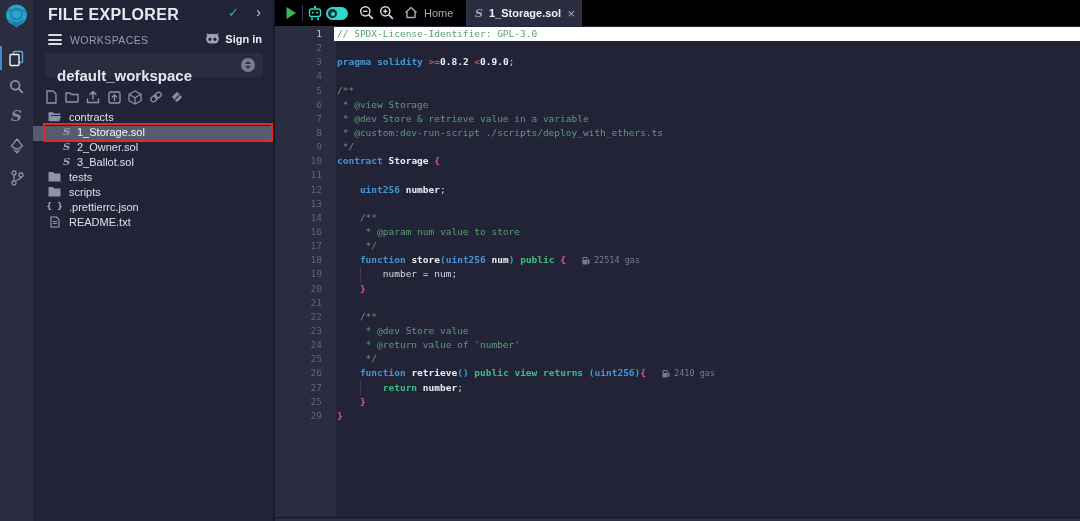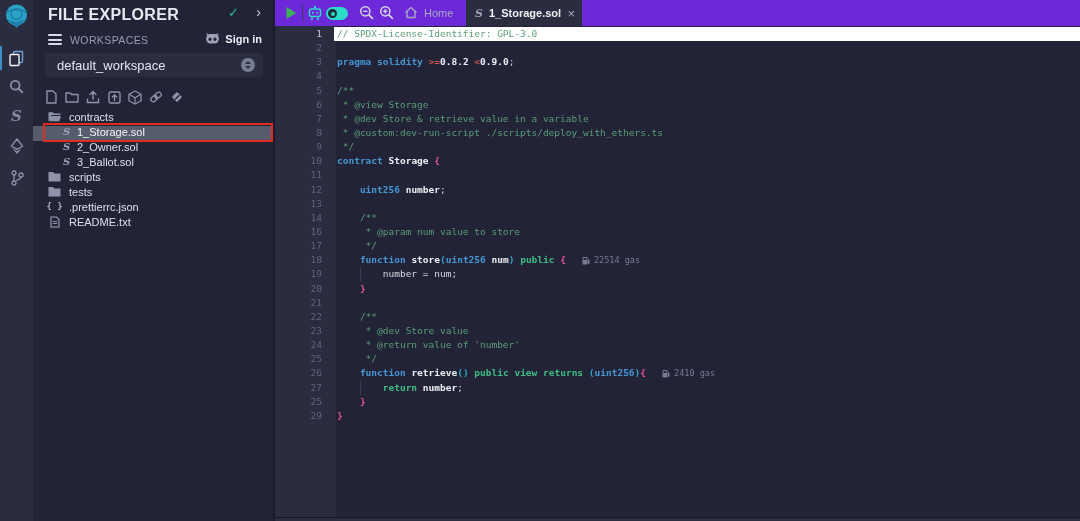--- a/index.html
+++ b/index.html
@@ -19,39 +19,39 @@
   .sp-title { position:absolute; left:15px; top:6px; font-size:16px; font-weight:bold; letter-spacing:.3px; color:#e9eaf1; }
   .sp-check { position:absolute; right:34px; top:5px; font-size:13px; color:#27bd9a; font-weight:bold; }
   .sp-chev  { position:absolute; right:12px; top:4px; font-size:14px; color:#c9ccda; }
   .ws-row { position:absolute; left:0; top:31px; right:0; height:17px; }
   .ws-ham { position:absolute; left:15px; top:3px; width:14px; }
   .ws-ham div { height:2px; background:#d9dbe6; margin-bottom:2.5px; border-radius:1px; }
   .ws-label { position:absolute; left:37px; top:3px; font-size:10.5px; letter-spacing:.4px; color:#989cb1; }
   .signin { position:absolute; right:11px; top:1px; display:flex; align-items:center; gap:5px; cursor:pointer; }
   .signin-label { font-size:11px; font-weight:bold; color:#eceef5; }
   .ws-select { position:absolute; left:12px; top:53px; width:218px; height:24px; background:#2a2c3f; border-radius:4px; cursor:pointer; }
-  .ws-select-value { position:absolute; left:12px; top:5px; font-size:13px; font-weight:normal; color:#e4e6ee; }
+  .ws-select-value { position:absolute; left:12px; top:14px; font-size:15px; font-weight:bold; color:#e4e6ee; }
   .ws-caret { position:absolute; right:8px; top:5px; width:14px; height:14px; border-radius:50%; background:#787d93; }
   .ws-caret::before { content:""; position:absolute; left:4px; top:3px; border-left:3px solid transparent; border-right:3px solid transparent; border-bottom:3.5px solid #2a2c3f; }
   .ws-caret::after  { content:""; position:absolute; left:4px; bottom:3px; border-left:3px solid transparent; border-right:3px solid transparent; border-top:3.5px solid #2a2c3f; }
   .fe-toolbar { position:absolute; left:11px; top:89px; display:flex; gap:7px; }
   .fe-toolbar .tbtn { width:14px; height:16px; display:flex; align-items:center; justify-content:center; cursor:pointer; }
 
   .file-tree { position:absolute; left:0; top:111px; right:0; }
   .tree-row { position:relative; height:15px; display:flex; align-items:flex-start; font-size:11px; color:#dde0ea; cursor:pointer; white-space:nowrap; }
   .tree-row .t-icon { display:flex; align-items:center; justify-content:center; }
   .tree-row.ind0 { padding-left:15px; } .tree-row.ind0 .t-icon { width:13px; margin-right:8px; }
   .tree-row.ind1 { padding-left:28px; } .tree-row.ind1 .t-icon { width:11px; margin-right:5px; }
   .tree-row.selected { background:#575b6e; color:#f4f5f9; }
   .json-ic { font-size:9px; color:#aeb2c5; font-weight:bold; font-family:"DejaVu Sans Mono",monospace; }
   .annotation-rect { position:absolute; left:10px; top:123px; width:230px; height:19px; border:2px solid #e02b20; z-index:6; pointer-events:none; }
 
   
   .editor { position:absolute; left:273px; top:0; right:0; bottom:0; background:#222336; border-left:2px solid #191a2c; }
-  .tabbar { position:absolute; left:0; top:0; right:0; height:26px; background:#6d28d9; }
+  .tabbar { position:absolute; left:0; top:0; right:0; height:26px; background:#000000; }
   .tb-abs { position:absolute; display:flex; align-items:center; justify-content:center; cursor:pointer; }
   .tb-divider { position:absolute; top:5px; width:1px; height:16px; background:#3a3c52; }
   .toggle { position:absolute; left:51px; top:7px; width:22px; height:13px; background:#2bdcc9; border-radius:7px; cursor:pointer; }
   .toggle .knob { position:absolute; left:2px; top:2px; width:9px; height:9px; border-radius:50%; background:#1d2b38; }
   .toggle .knob::after { content:""; position:absolute; left:2.5px; top:2.5px; width:4px; height:4px; border-radius:50%; background:#2bdcc9; }
   .home-label { font-size:11px; color:#a6aabf; margin-left:6px; }
   .file-tab { position:absolute; left:191px; top:0; width:116px; height:26px; background:#2a2c3f; display:flex; align-items:center; cursor:pointer; }
   .file-tab .s-ic { margin-left:9px; font-family:"DejaVu Serif",serif; font-style:italic; font-weight:bold; font-size:11px; color:#9ca0b4; }
   .file-tab .tab-label { margin-left:6px; font-size:11px; font-weight:bold; color:#f0f1f6; }
   .file-tab .close-x { margin-left:auto; margin-right:7px; font-size:13px; color:#a6aabf; line-height:1; }
@@ -214,29 +214,29 @@
           <span style="font-family:'DejaVu Serif',serif;font-style:italic;font-weight:bold;font-size:10px;color:#9ca0b4;">S</span>
         </span>
         <span>3_Ballot.sol</span>
       </div>
       <div class="tree-row ind0">
         <span class="t-icon">
           <svg width="13" height="11" viewBox="0 0 13 11">
             <path d="M0.5 1 H5 L6.4 2.5 H12.5 V10.5 H0.5 Z" fill="#8e92aa"></path>
           </svg>
         </span>
-        <span>scripts</span>
+        <span>tests</span>
       </div>
       <div class="tree-row ind0">
         <span class="t-icon">
           <svg width="13" height="11" viewBox="0 0 13 11">
             <path d="M0.5 1 H5 L6.4 2.5 H12.5 V10.5 H0.5 Z" fill="#8e92aa"></path>
           </svg>
         </span>
-        <span>tests</span>
+        <span>scripts</span>
       </div>
       <div class="tree-row ind0">
         <span class="t-icon">
           <span class="json-ic">{ }</span>
         </span>
         <span>.prettierrc.json</span>
       </div>
       <div class="tree-row ind0">
         <span class="t-icon">
           <svg width="10" height="12" viewBox="0 0 10 12">

